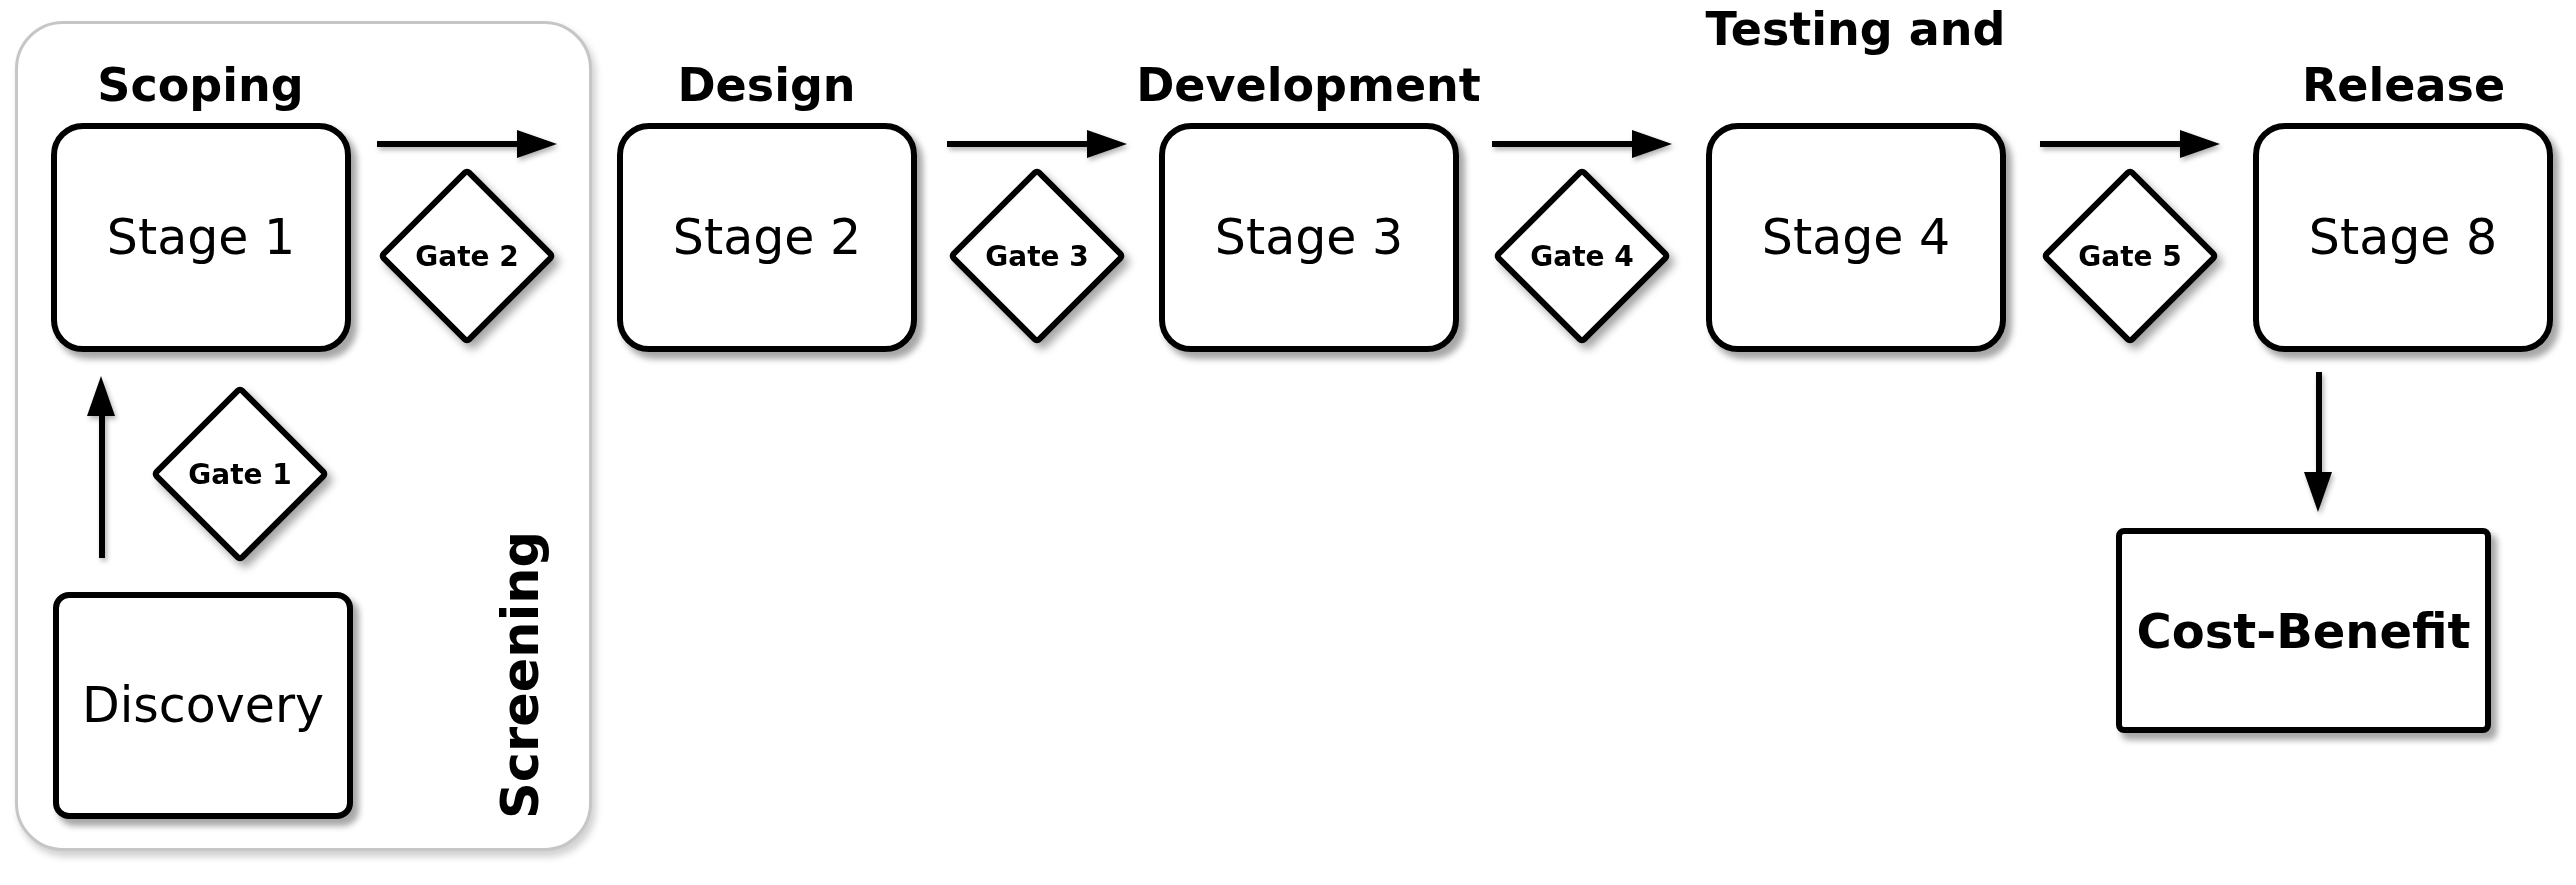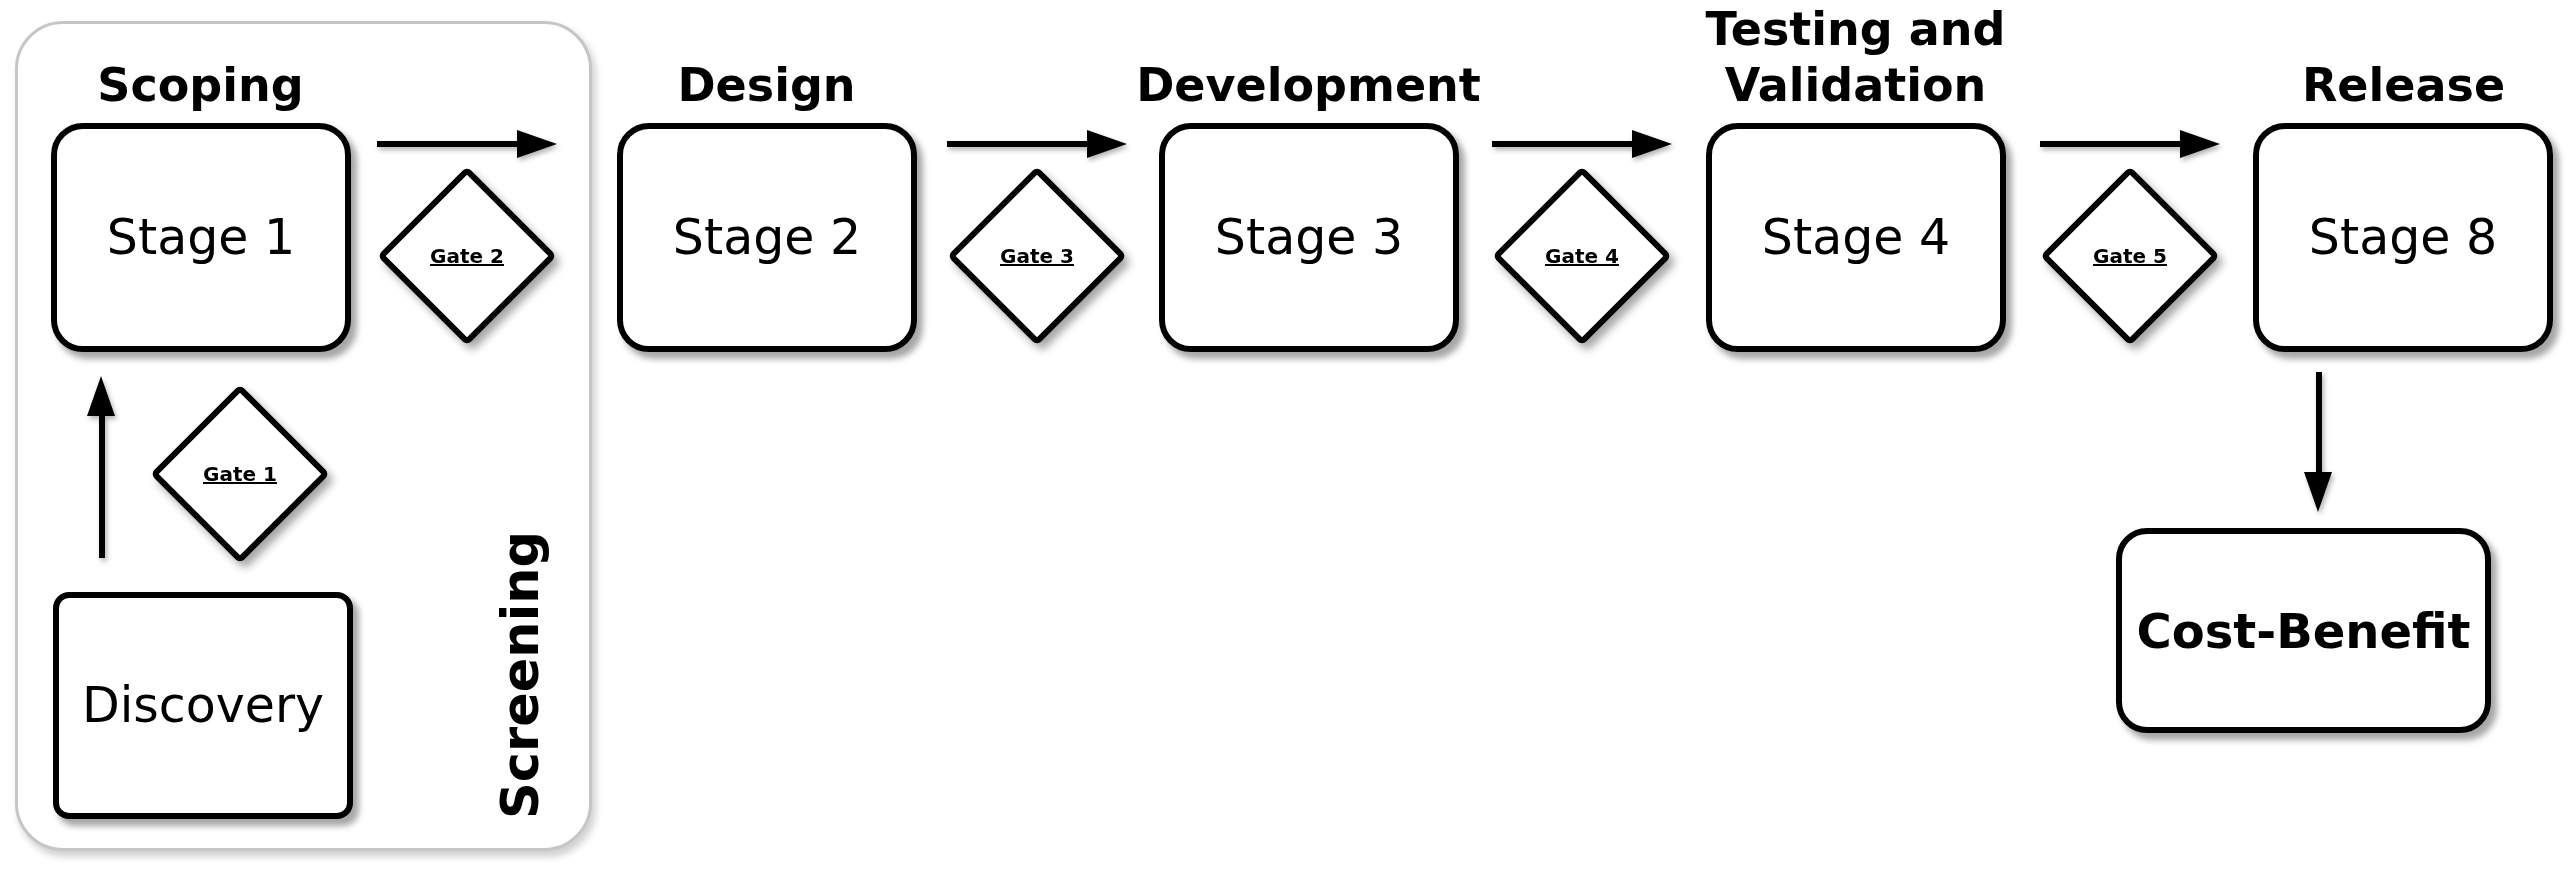--- a/index.html
+++ b/index.html
@@ -73,21 +73,21 @@
     box-shadow: 5.1px 6.8px 6px rgba(0,0,0,0.35);
     display: flex; align-items: center; justify-content: center;
   }
 
   .cb-box {
     position: absolute;
     left: 2116px; top: 528px;
     width: 375px; height: 205px;
     background: var(--background);
     border: 6.8px solid var(--stroke);
-    border-radius: 31px;
+    border-radius: 8px;
     box-shadow: 5.1px 6.8px 6px rgba(0,0,0,0.35);
     display: flex; flex-direction: column; align-items: center; justify-content: center;
   }
   .cb-line {
     font-size: 48px;
     font-weight: bold;
     line-height: 54px;
     white-space: nowrap;
   }
 
@@ -103,25 +103,24 @@
     width: 127px; height: 127px;
     background: var(--background);
     border: 6.8px solid var(--stroke);
     border-radius: 6px;
     transform: translate(-50%, -50%) rotate(45deg);
   }
   .gate-label {
     position: absolute;
     inset: 0;
     display: flex; align-items: center; justify-content: center;
-    font-size: 20px;
-    font-weight: bold;
-    white-space: nowrap;
-    color: var(--text);
-    text-decoration: underline;
+    font-size: 28px;
+    font-weight: bold;
+    white-space: nowrap;
+    color: var(--text);
   }
 
   
   .harrow {
     position: absolute;
     top: 124px;
     width: 180px; height: 41px;
     filter: drop-shadow(2.5px 3.4px 2.5px rgba(0,0,0,0.3));
   }
   .harrow-shaft {
@@ -197,21 +196,20 @@
   <div class="header" style="left:515px">
     <div class="h-line"></div>
     <div class="h-line">Design</div>
   </div>
   <div class="header" style="left:1057px">
     <div class="h-line"></div>
     <div class="h-line">Development</div>
   </div>
   <div class="header" style="left:1604px">
     <div class="h-line">Testing and</div>
-    <div class="h-line">Validation</div>
   </div>
   <div class="header" style="left:2152px">
     <div class="h-line"></div>
     <div class="h-line">Release</div>
   </div>
 
   <div class="stage" style="left:51px">
     <span class="stage-label">Stage 1</span>
   </div>
   <div class="stage" style="left:617px">

